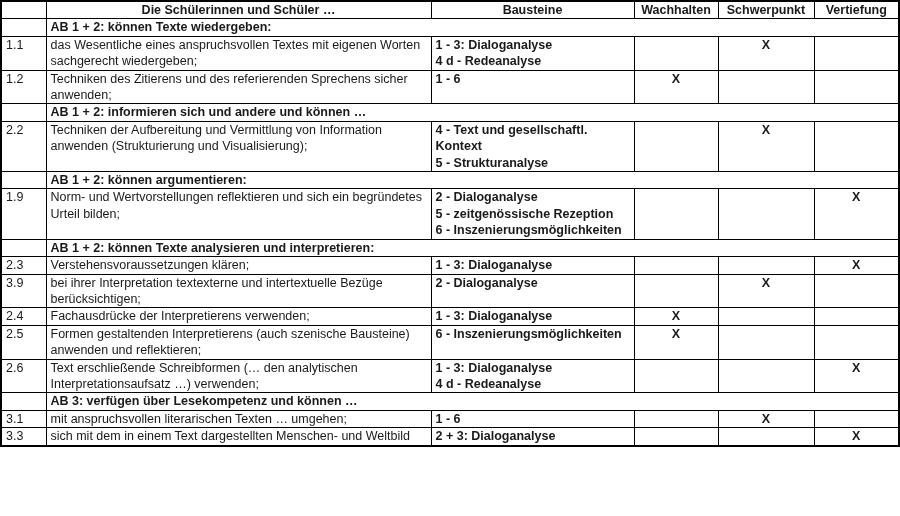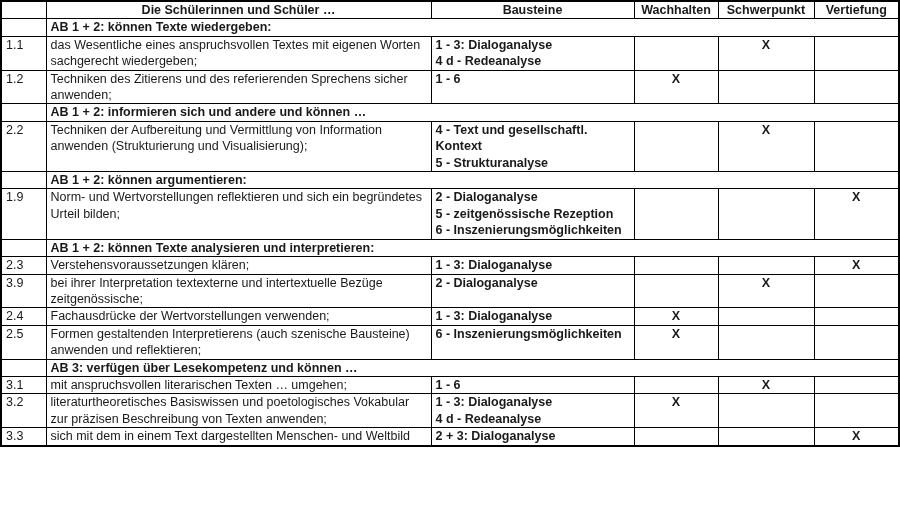--- a/index.html
+++ b/index.html
@@ -156,71 +156,71 @@
     <td class="desc-cell">Verstehensvoraussetzungen klären;</td>
     <td class="bausteine-cell">
             <div>1 - 3: Dialoganalyse</div>
           </td>
     <td class="mark-cell"></td>
     <td class="mark-cell"></td>
     <td class="mark-cell">X</td>
   </tr>
         <tr>
     <td class="num-cell">3.9</td>
-    <td class="desc-cell">bei ihrer Interpretation textexterne und intertextuelle Bezüge zeitgenössische;</td>
+    <td class="desc-cell">bei ihrer Interpretation textexterne und intertextuelle Bezüge berücksichtigen;</td>
     <td class="bausteine-cell">
             <div>2 - Dialoganalyse</div>
           </td>
     <td class="mark-cell"></td>
     <td class="mark-cell">X</td>
     <td class="mark-cell"></td>
   </tr>
         <tr>
     <td class="num-cell">2.4</td>
-    <td class="desc-cell">Fachausdrücke der Wertvorstellungen verwenden;</td>
+    <td class="desc-cell">Fachausdrücke der Interpretierens verwenden;</td>
     <td class="bausteine-cell">
             <div>1 - 3: Dialoganalyse</div>
           </td>
     <td class="mark-cell">X</td>
     <td class="mark-cell"></td>
     <td class="mark-cell"></td>
   </tr>
         <tr>
     <td class="num-cell">2.5</td>
     <td class="desc-cell">Formen gestaltenden Interpretierens (auch szenische Bausteine) anwenden und reflektieren;</td>
     <td class="bausteine-cell">
             <div>6 - Inszenierungsmöglichkeiten</div>
           </td>
     <td class="mark-cell">X</td>
     <td class="mark-cell"></td>
     <td class="mark-cell"></td>
   </tr>
         <tr>
+    <td class="num-cell">2.6</td>
+    <td class="desc-cell">Text erschließende Schreibformen (… den analytischen Interpretationsaufsatz …) verwenden;</td>
+    <td class="bausteine-cell">
+            <div>1 - 3: Dialoganalyse</div>
+            <div>4 d - Redeanalyse</div>
+          </td>
+    <td class="mark-cell"></td>
+    <td class="mark-cell"></td>
+    <td class="mark-cell">X</td>
+  </tr>
+        <tr>
     <td class="num-cell"></td>
     <td class="section-cell" colspan="5">AB 3: verfügen über Lesekompetenz und können …</td>
   </tr>
         <tr>
     <td class="num-cell">3.1</td>
     <td class="desc-cell">mit anspruchsvollen literarischen Texten … umgehen;</td>
     <td class="bausteine-cell">
             <div>1 - 6</div>
           </td>
     <td class="mark-cell"></td>
     <td class="mark-cell">X</td>
-    <td class="mark-cell"></td>
-  </tr>
-        <tr>
-    <td class="num-cell">3.2</td>
-    <td class="desc-cell">literaturtheoretisches Basiswissen und poetologisches Vokabular zur präzisen Beschreibung von Texten anwenden;</td>
-    <td class="bausteine-cell">
-            <div>1 - 3: Dialoganalyse</div>
-            <div>4 d - Redeanalyse</div>
-          </td>
-    <td class="mark-cell">X</td>
-    <td class="mark-cell"></td>
     <td class="mark-cell"></td>
   </tr>
         <tr>
     <td class="num-cell">3.3</td>
     <td class="desc-cell">sich mit dem in einem Text dargestellten Menschen- und Weltbild</td>
     <td class="bausteine-cell">
             <div>2 + 3: Dialoganalyse</div>
           </td>
     <td class="mark-cell"></td>
     <td class="mark-cell"></td>

